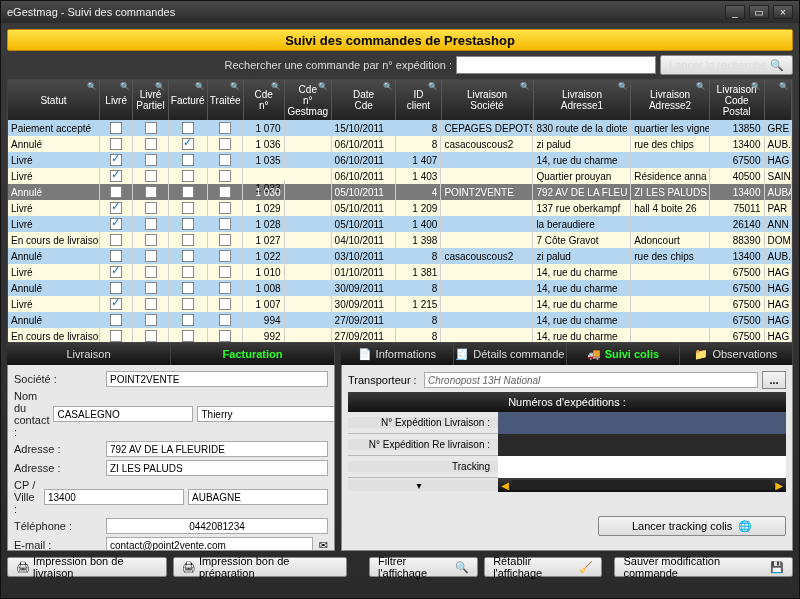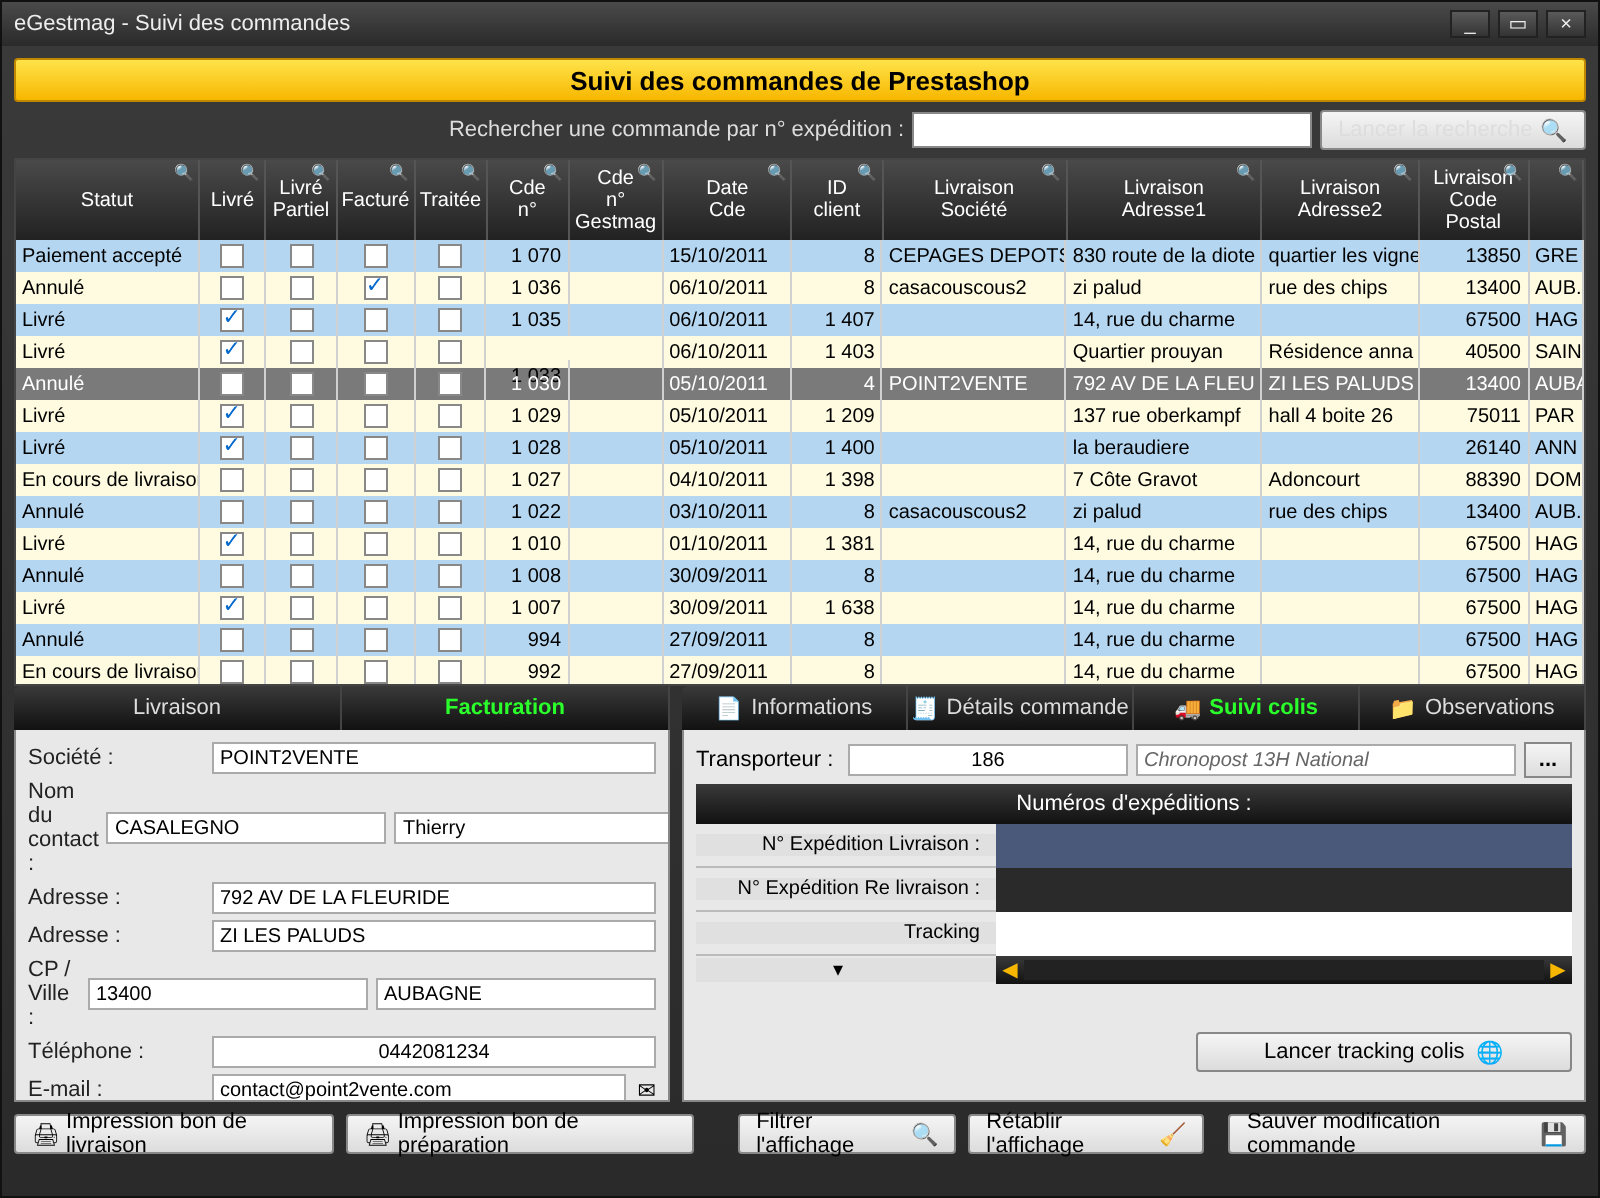--- a/index.html
+++ b/index.html
@@ -409,21 +409,21 @@
             </div>
             <div class="gc" style="width: 40px; justify-content: center;">
               <span class="chk"></span>
             </div>
             <div class="gc" style="width: 36px; justify-content: center;">
               <span class="chk"></span>
             </div>
             <div class="gc" style="width: 42px; justify-content: flex-end;">1 007</div>
             <div class="gc" style="width: 48px;"></div>
             <div class="gc" style="width: 66px;">30/09/2011</div>
-            <div class="gc" style="width: 46px; justify-content: flex-end;">1 638</div>
+            <div class="gc" style="width: 46px; justify-content: flex-end;">1 215</div>
             <div class="gc" style="width: 94px;"></div>
             <div class="gc" style="width: 100px;">14, rue du charme</div>
             <div class="gc" style="width: 80px;"></div>
             <div class="gc" style="width: 56px; justify-content: flex-end;">67500</div>
             <div class="gc" style="width: 28px;">HAG</div>
           </div>
           <div class="grow row-alt0">
             <div class="gc" style="width: 94px;">Annulé</div>
             <div class="gc" style="width: 34px; justify-content: center;">
               <span class="chk"></span>
@@ -532,21 +532,20 @@
               <span>Suivi colis</span>
             </div>
           <div class="tab">
               <span>📁</span>
               <span>Observations</span>
             </div>
         </div>
         <div class="panel-body panel-body-r">
           <div class="frow">
             <span style="width:72px">Transporteur :</span>
-            <input class="finput" style="flex: 0 0 40px; text-align: center;" value="186">
             <input class="finput ro" value="Chronopost 13H National" style="">
             <div class="dots-btn">...</div>
           </div>
           <div class="rt-head">Numéros d'expéditions :</div>
           <div class="rt-row">
               <div class="rt-lbl">N° Expédition Livraison :</div>
               <div class="rt-val"></div>
             </div>
           <div class="rt-row">
               <div class="rt-lbl">N° Expédition Re livraison :</div>

